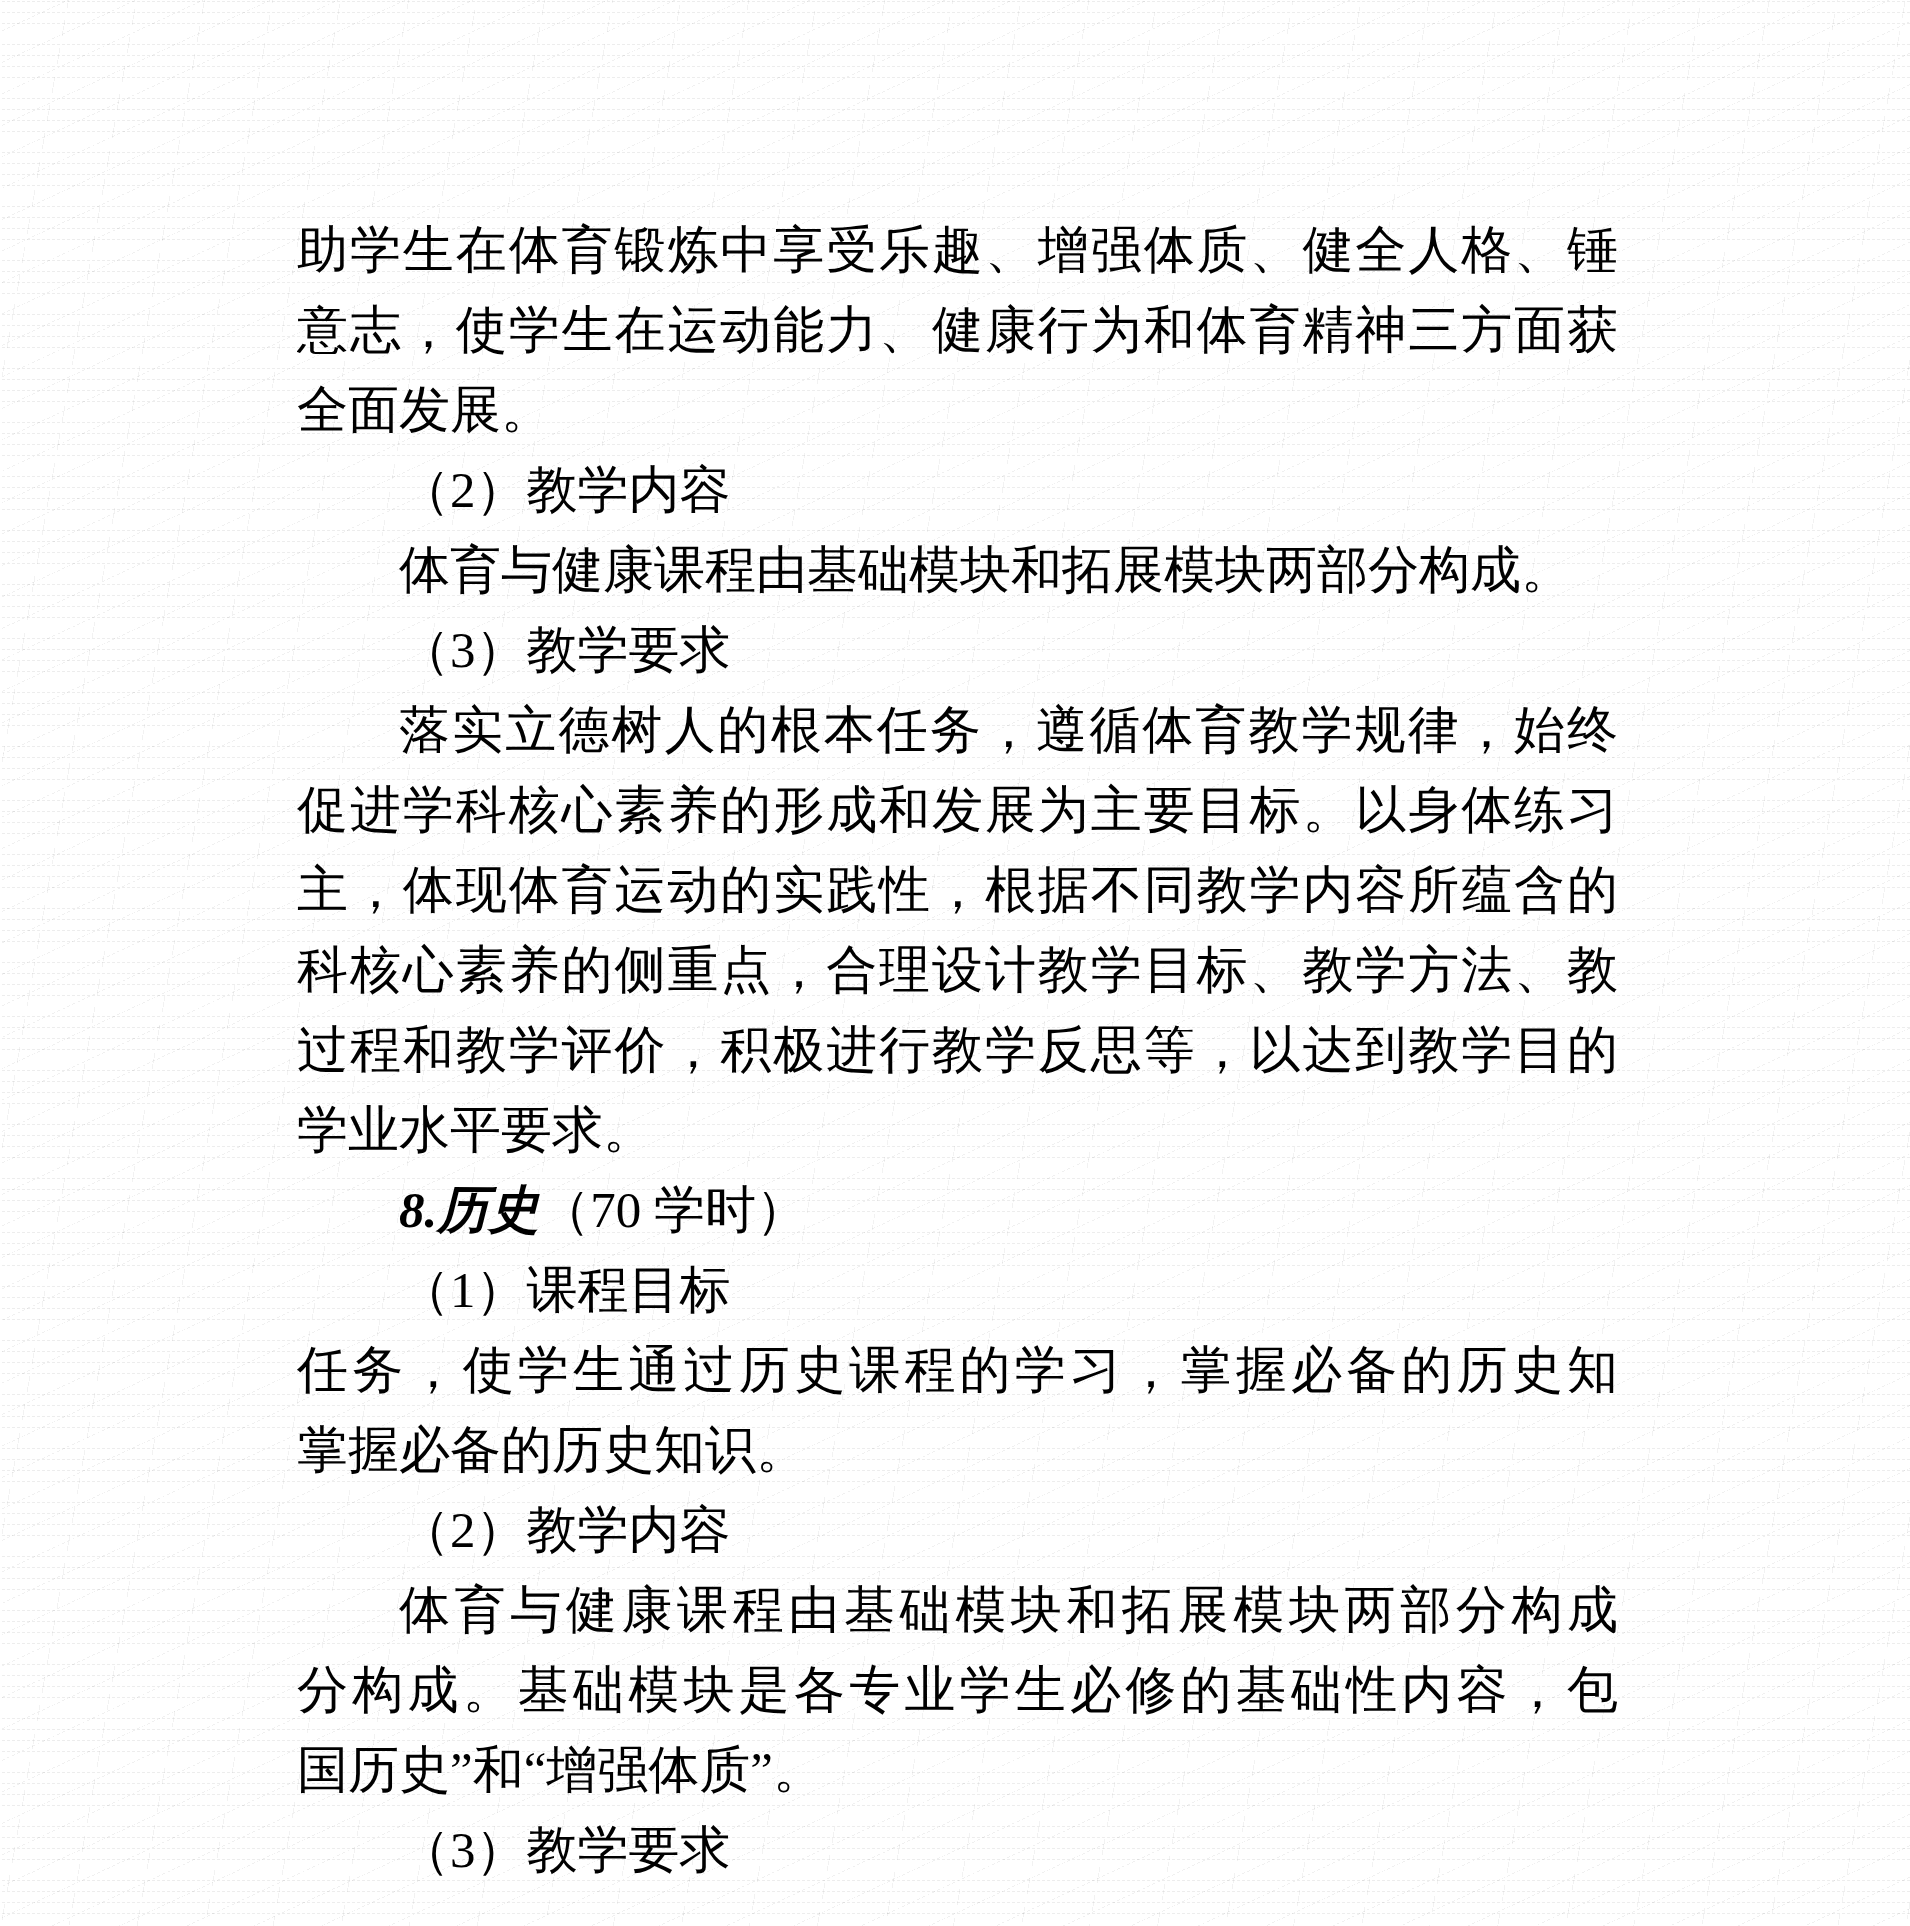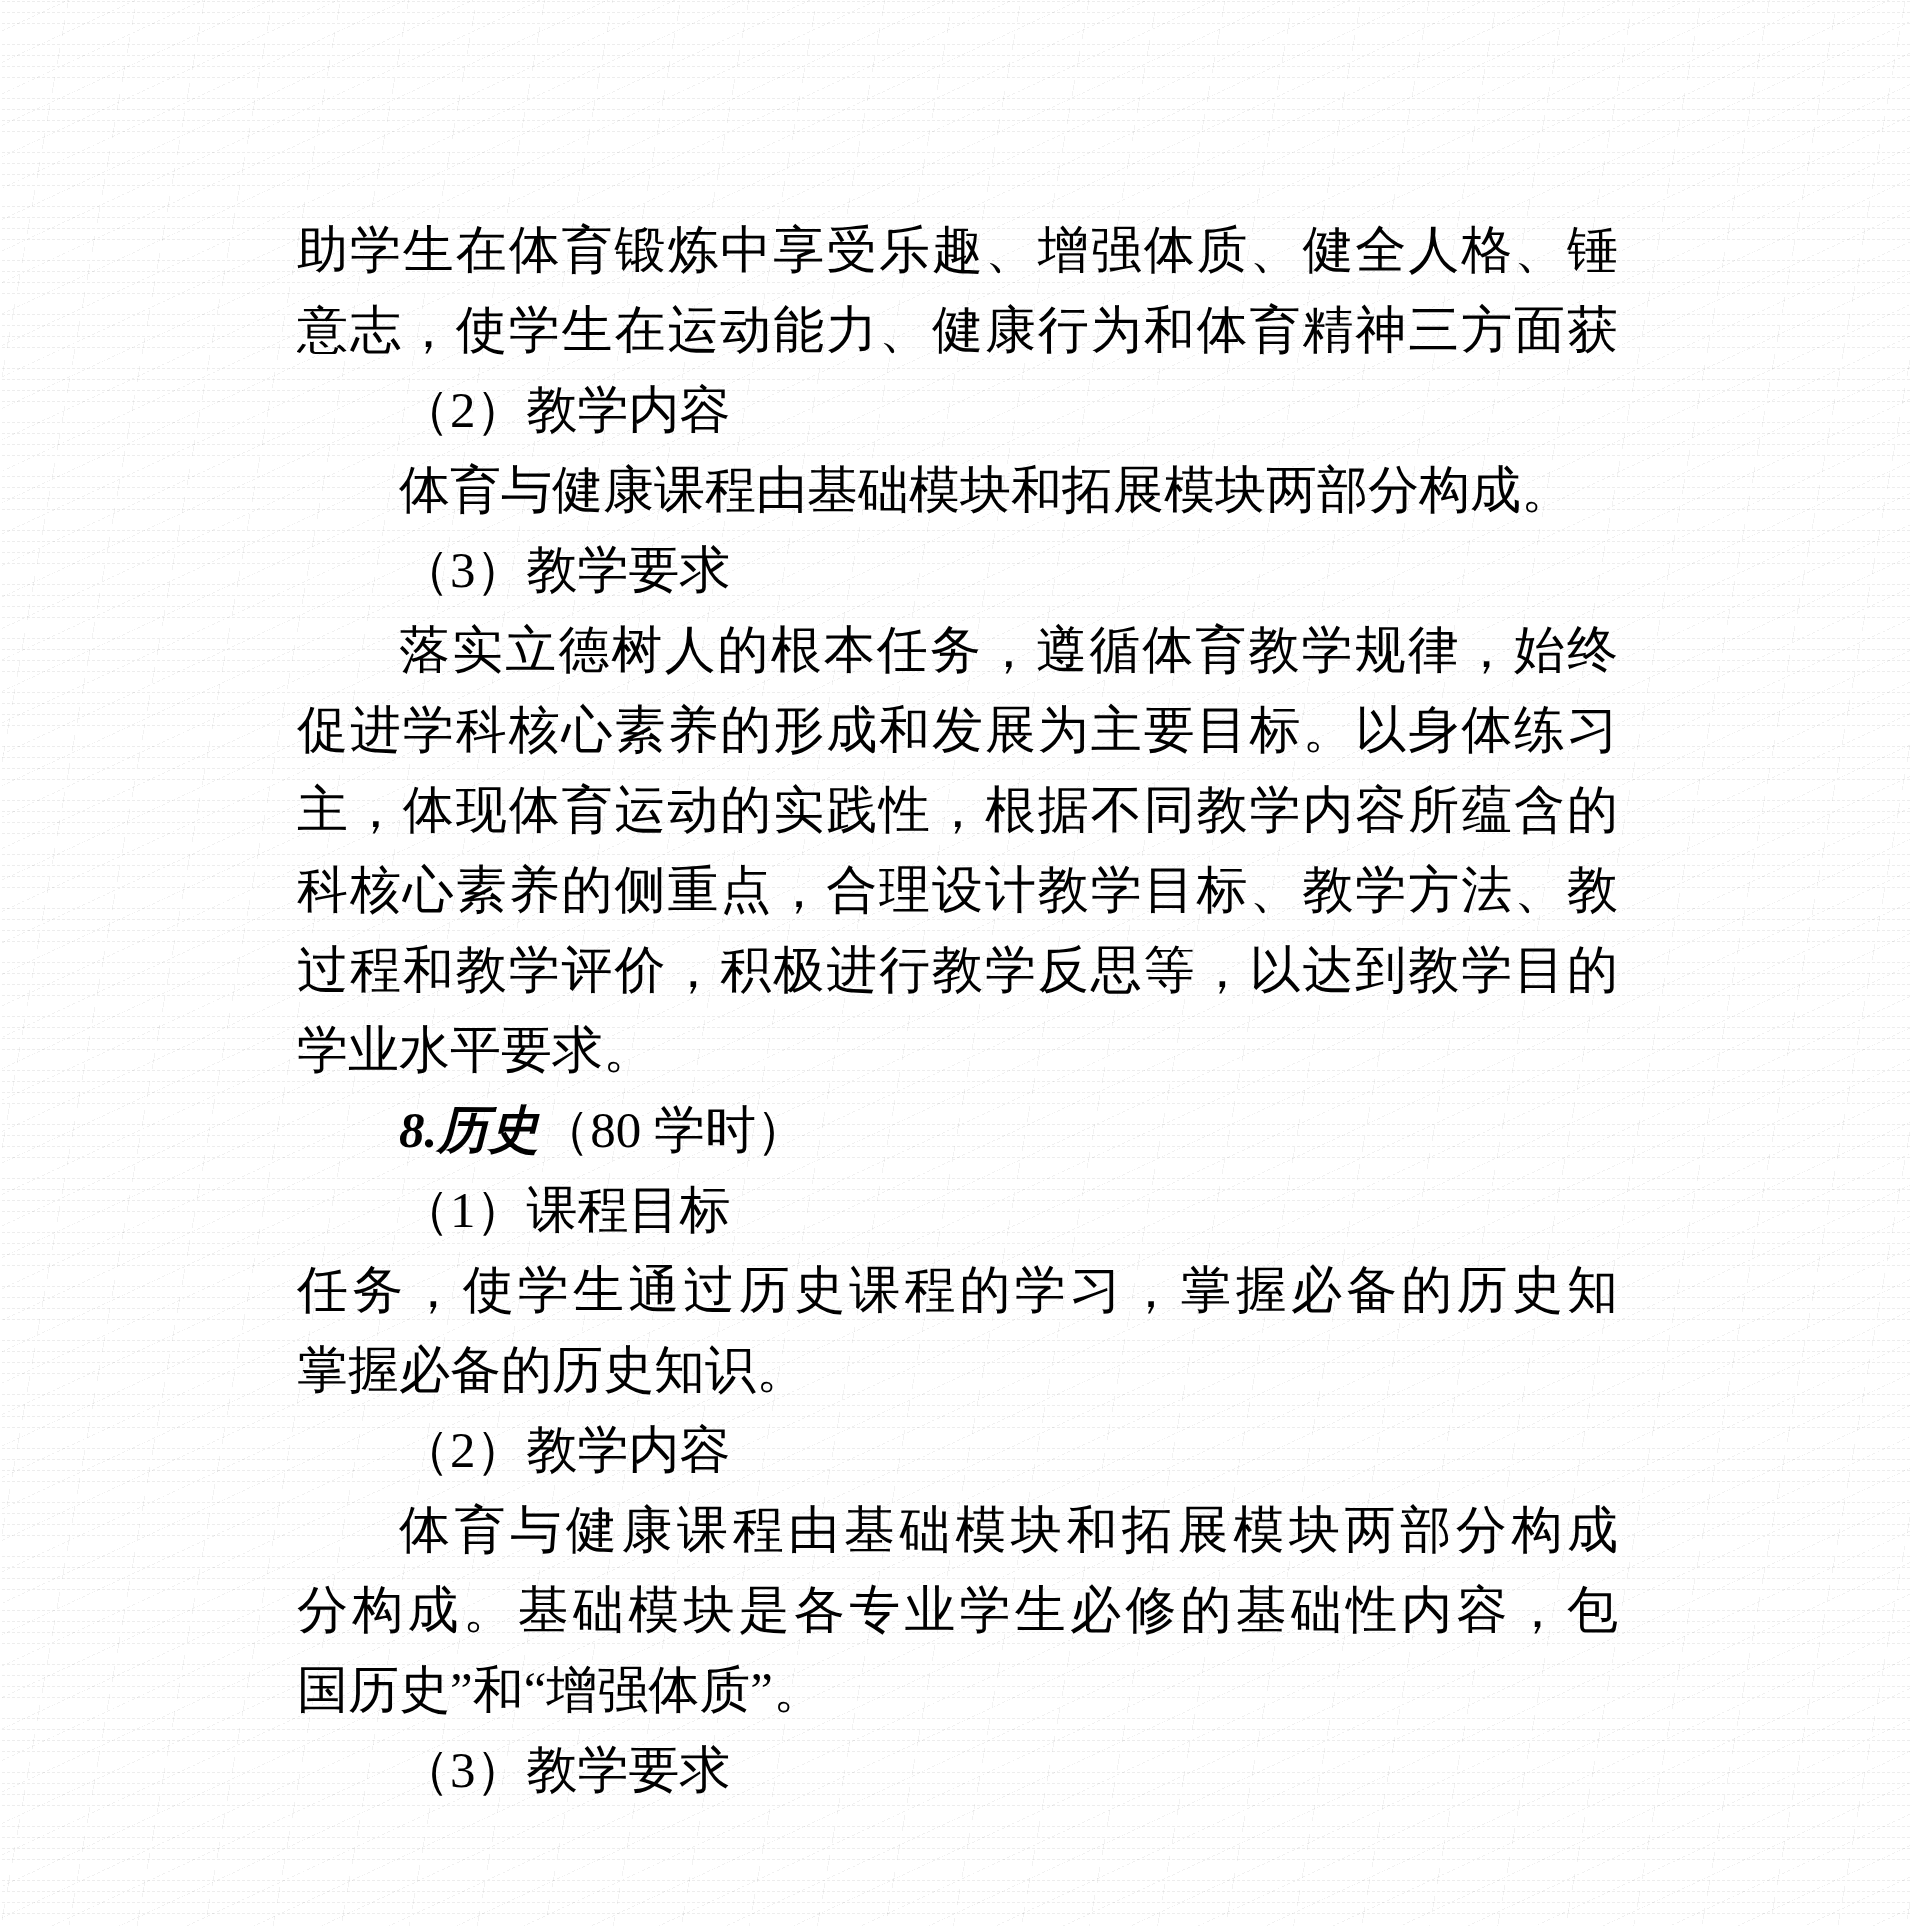--- a/index.html
+++ b/index.html
@@ -58,30 +58,31 @@
   }
 </style>
 </head>
 <body>
 
 <div class="page">
   <div class="texture"></div>
   <div class="content">
       <div class="line fill"><span>助学生在体育锻炼中享受乐趣、增强体质、健全人格、锤炼</span></div>
       <div class="line fill"><span>意志，使学生在运动能力、健康行为和体育精神三方面获得</span></div>
+      <div class="line"><span>全面发展。</span></div>
       <div class="line indent"><span>（2）教学内容</span></div>
       <div class="line indent"><span>体育与健康课程由基础模块和拓展模块两部分构成。</span></div>
       <div class="line indent"><span>（3）教学要求</span></div>
       <div class="line fill indent"><span>落实立德树人的根本任务，遵循体育教学规律，始终以</span></div>
       <div class="line fill"><span>促进学科核心素养的形成和发展为主要目标。以身体练习为</span></div>
       <div class="line fill"><span>主，体现体育运动的实践性，根据不同教学内容所蕴含的学</span></div>
       <div class="line fill"><span>科核心素养的侧重点，合理设计教学目标、教学方法、教学</span></div>
       <div class="line fill"><span>过程和教学评价，积极进行教学反思等，以达到教学目的和</span></div>
       <div class="line"><span>学业水平要求。</span></div>
-      <div class="line indent"><span class="b">8.历史</span><span>（80 学时）</span></div>
+      <div class="line indent"><span class="b">8.历史</span><span>（70 学时）</span></div>
       <div class="line indent"><span>（1）课程目标</span></div>
       <div class="line fill"><span>任务，使学生通过历史课程的学习，掌握必备的历史知识，</span></div>
       <div class="line"><span>掌握必备的历史知识。</span></div>
       <div class="line indent"><span>（2）教学内容</span></div>
       <div class="line fill indent"><span>体育与健康课程由基础模块和拓展模块两部分构成</span></div>
       <div class="line fill"><span>分构成。基础模块是各专业学生必修的基础性内容，包括“中</span></div>
       <div class="line"><span>国历史”和“增强体质”。</span></div>
       <div class="line indent"><span>（3）教学要求</span></div>
     </div>
 </div>

